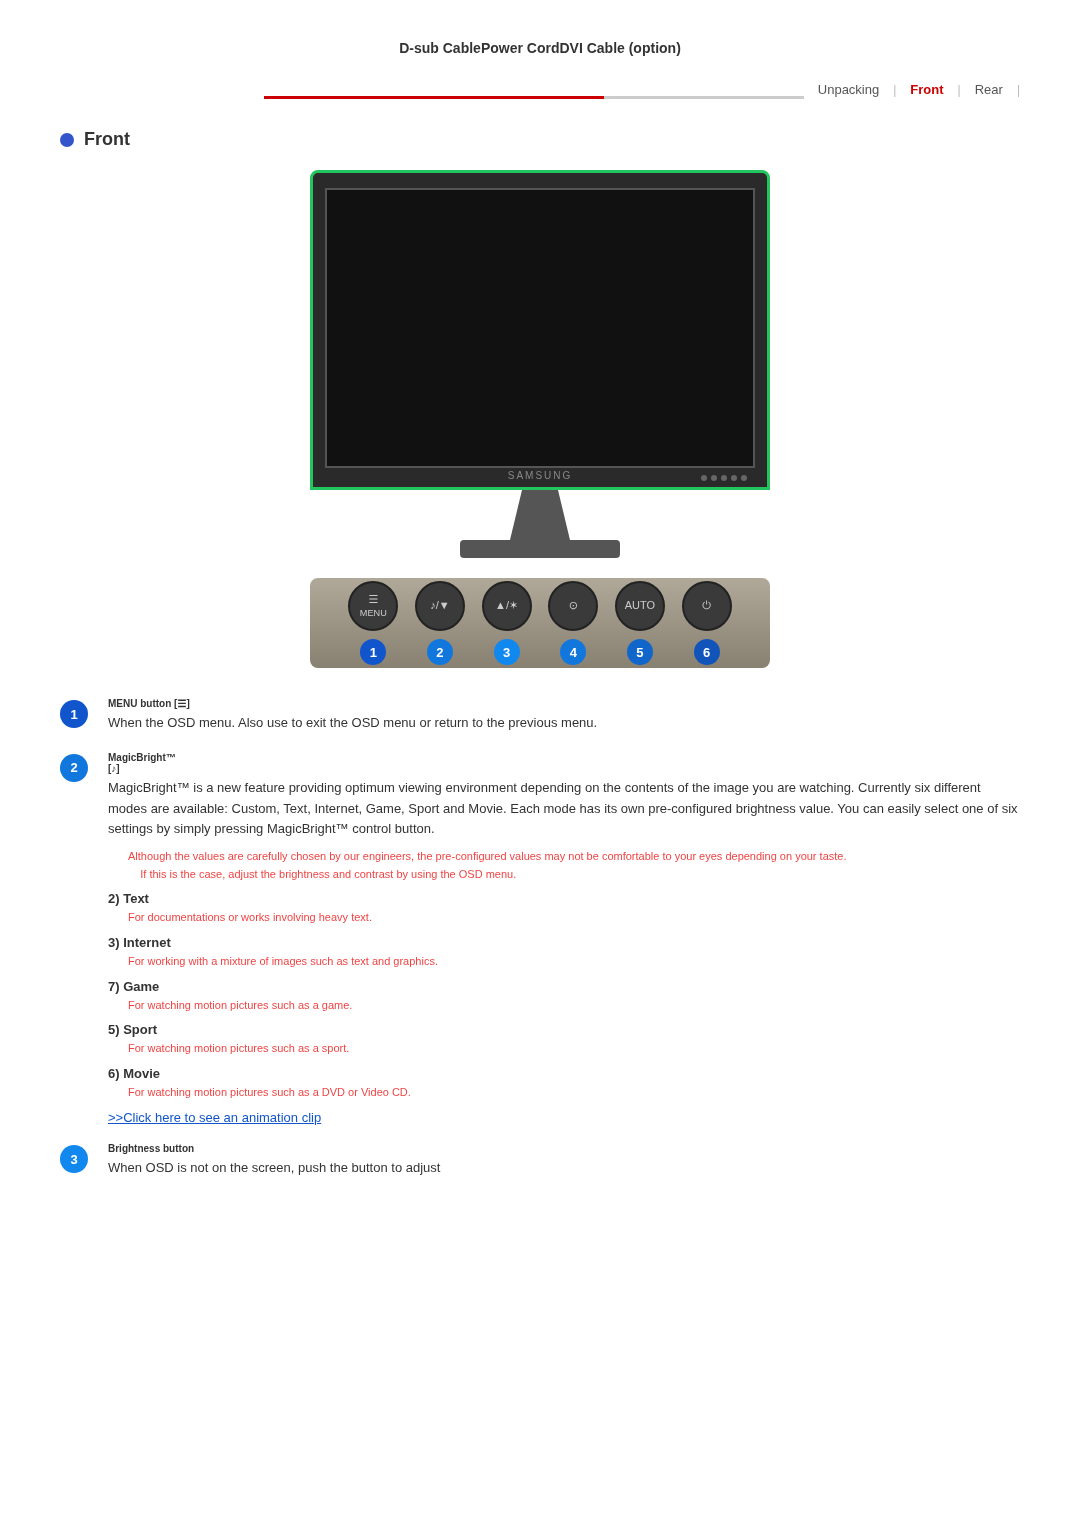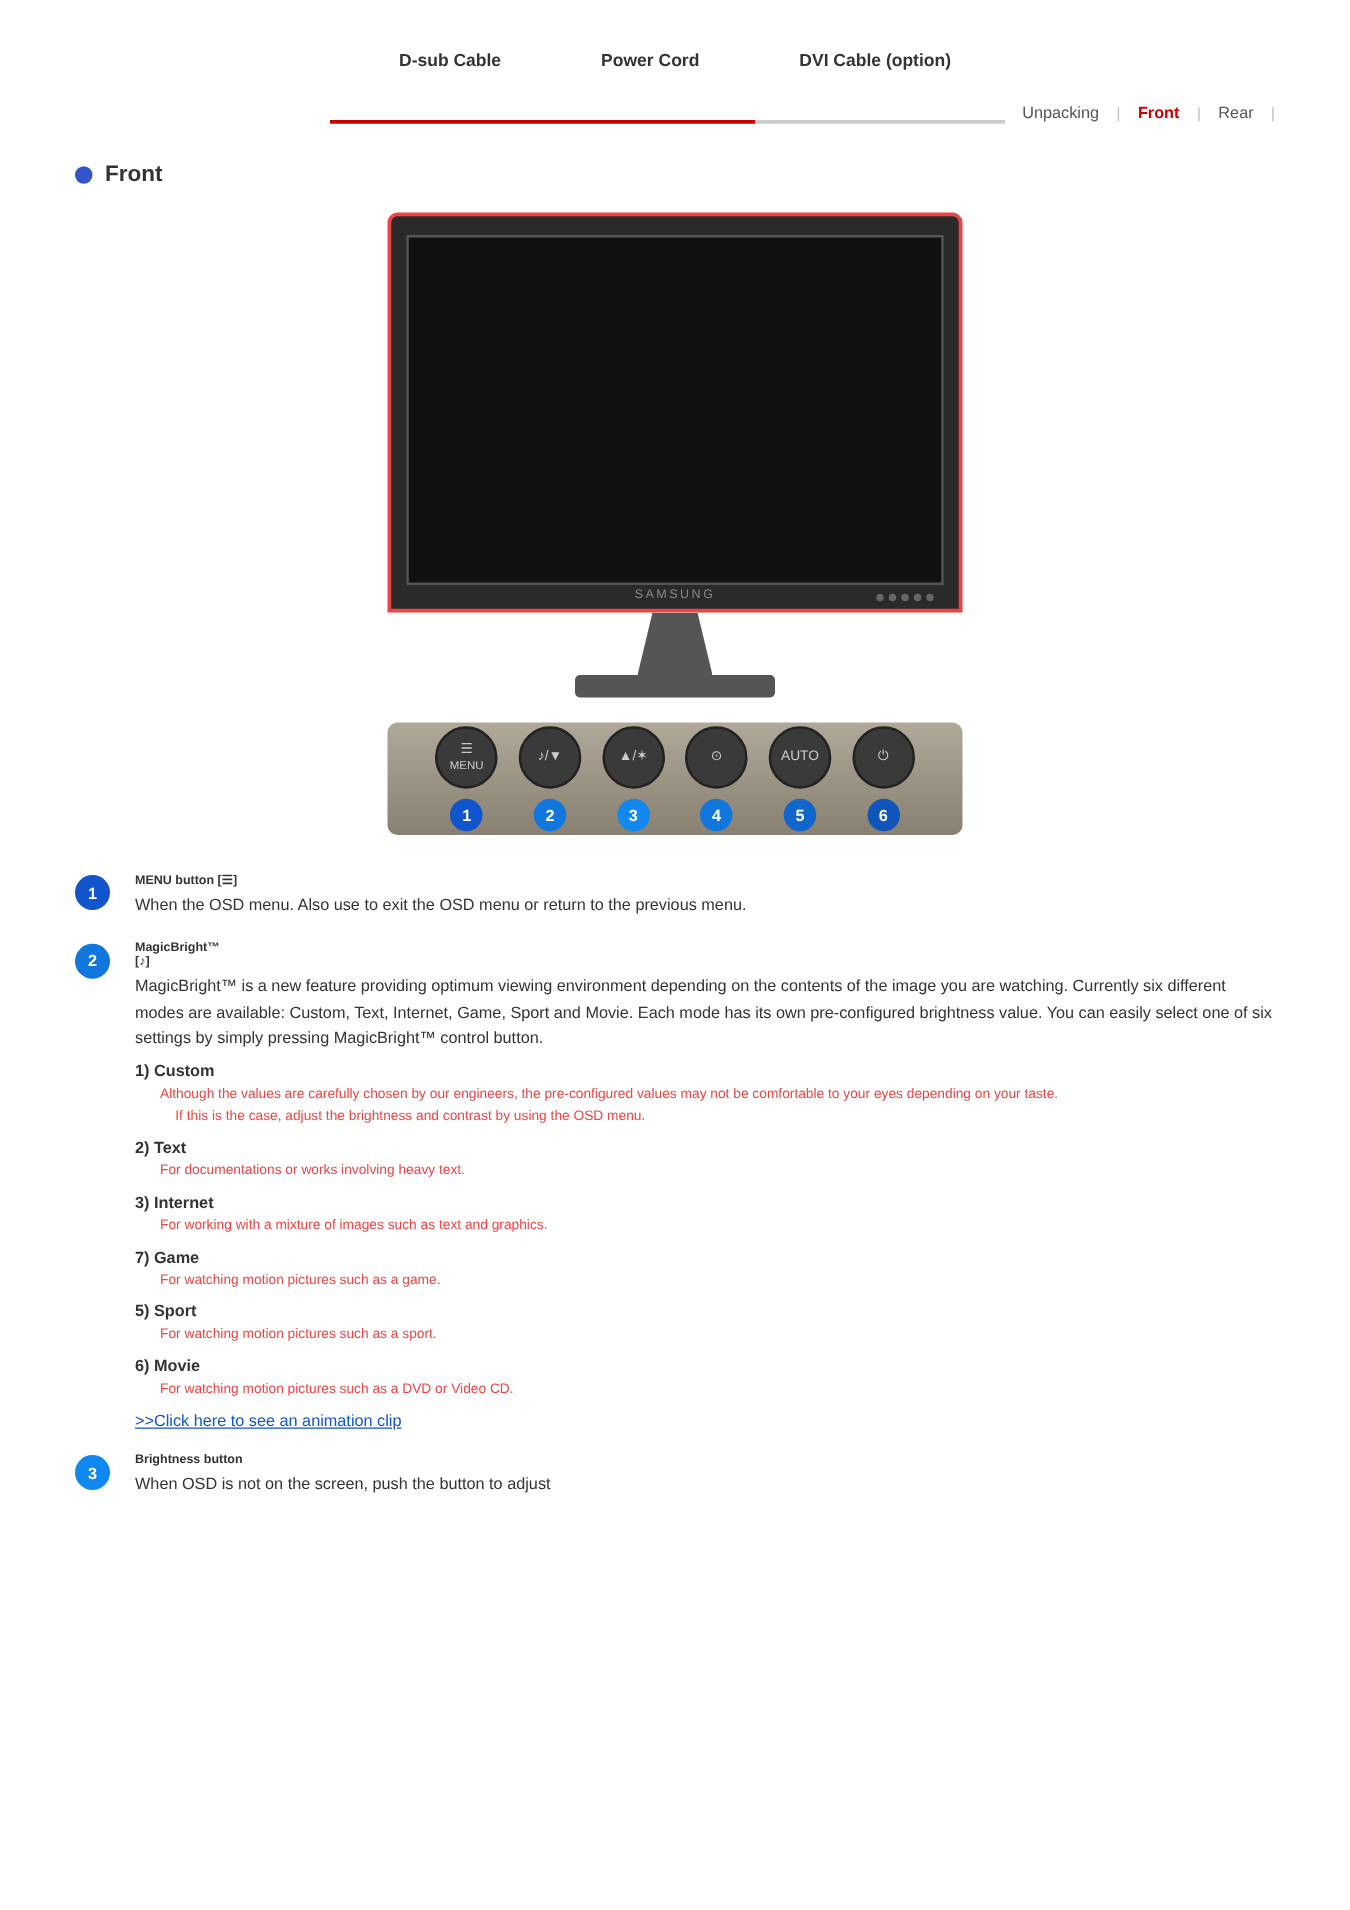--- a/index.html
+++ b/index.html
@@ -14,21 +14,20 @@
 
     .page-container {
       width: 1080px;
       padding: 30px 60px;
     }
 
     
     .cables-header {
       display: flex;
       justify-content: center;
-      gap: 80px;
       margin-bottom: 20px;
       padding-top: 10px;
       align-items: center;
     }
     .cable-item {
       text-align: center;
       font-weight: bold;
       font-size: 14px;
     }
 
@@ -58,21 +57,21 @@
     }
     .monitor-wrapper {
       position: relative;
       width: 460px;
     }
     .monitor-body {
       width: 460px;
       height: 320px;
       background: #2a2a2a;
       border-radius: 8px 8px 0 0;
-      border: 3px solid #ef4444;
+      border: 3px solid #22c55e;
       position: relative;
       overflow: hidden;
     }
     .monitor-screen {
       width: 430px;
       height: 280px;
       background: #111;
       margin: 15px auto 0;
       border: 2px solid #555;
     }
@@ -387,21 +386,20 @@
       </div>
     </div>
 
     <div class="desc-item">
       <div class="desc-number desc-num-2">2</div>
       <div class="desc-content">
         <div class="desc-label">MagicBright™<br>[♪]</div>
         <div class="desc-text">MagicBright™ is a new feature providing optimum viewing environment depending on the contents of the image you are watching. Currently six different modes are available: Custom, Text, Internet, Game, Sport and Movie. Each mode has its own pre-configured brightness value. You can easily select one of six settings by simply pressing MagicBright™ control button.</div>
 
         <div class="desc-subitem">
-          <div class="desc-subitem-title">1) Custom</div>
           <div class="desc-subitem-text">Although the values are carefully chosen by our engineers, the pre-configured values may not be comfortable to your eyes depending on your taste.<br>&nbsp;&nbsp;&nbsp;&nbsp;If this is the case, adjust the brightness and contrast by using the OSD menu.</div>
         </div>
 
         <div class="desc-subitem">
           <div class="desc-subitem-title">2) Text</div>
           <div class="desc-subitem-text">For documentations or works involving heavy text.</div>
         </div>
 
         <div class="desc-subitem">
           <div class="desc-subitem-title">3) Internet</div>

